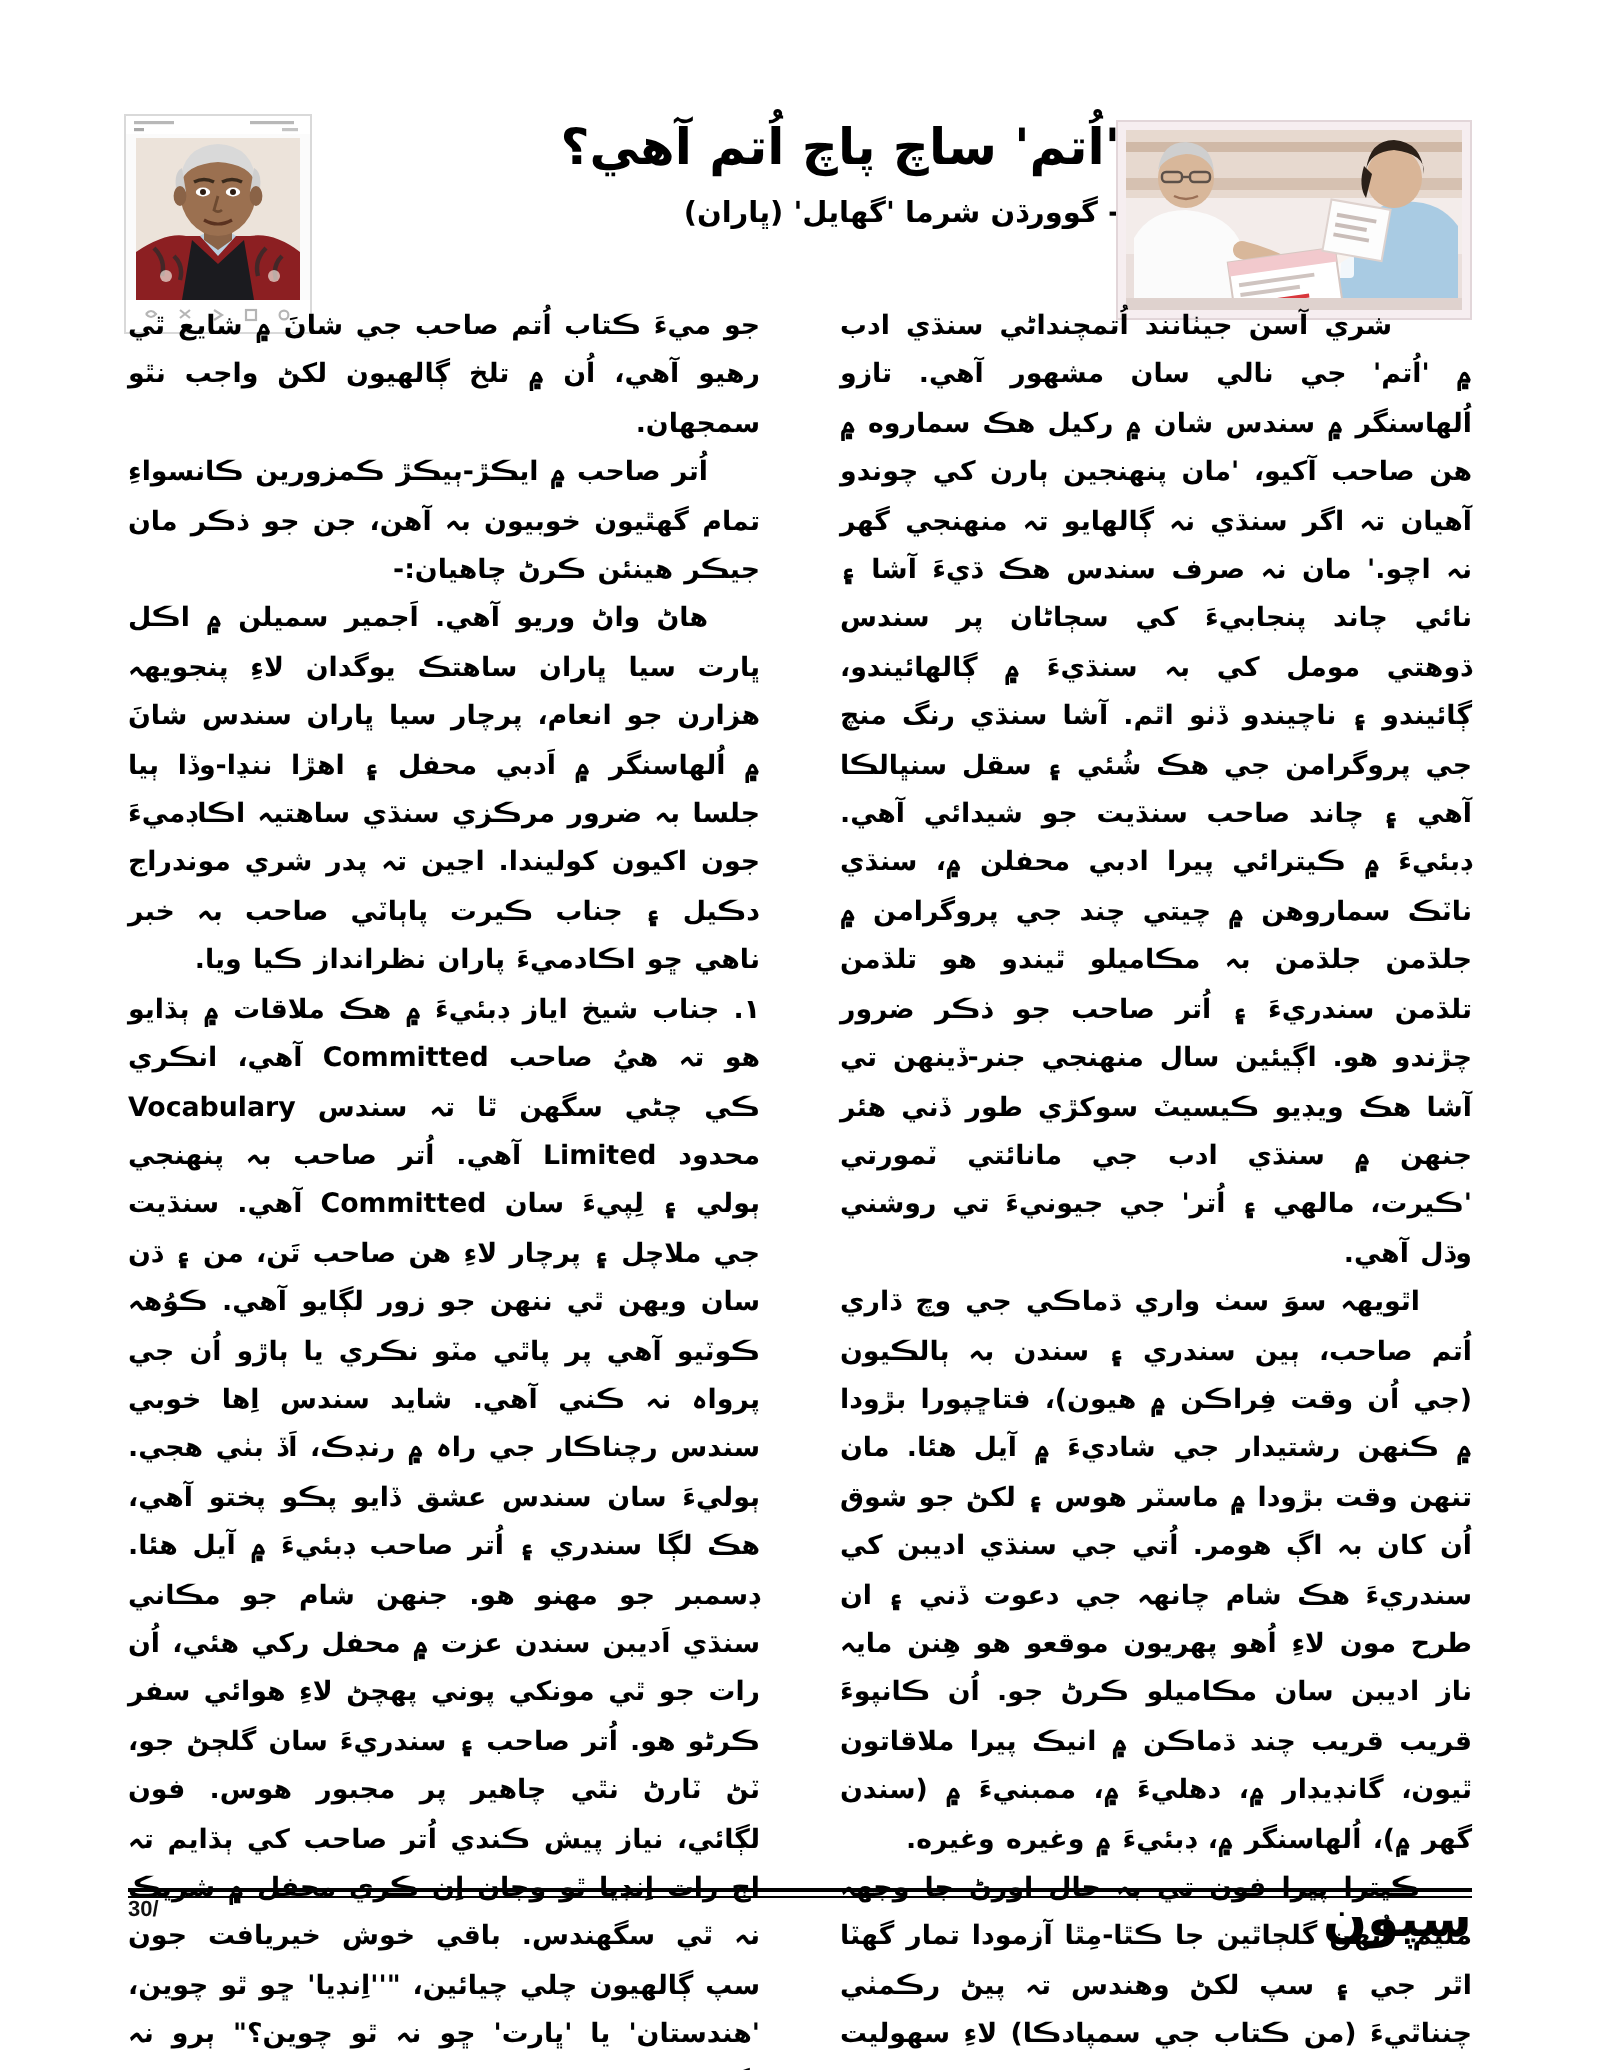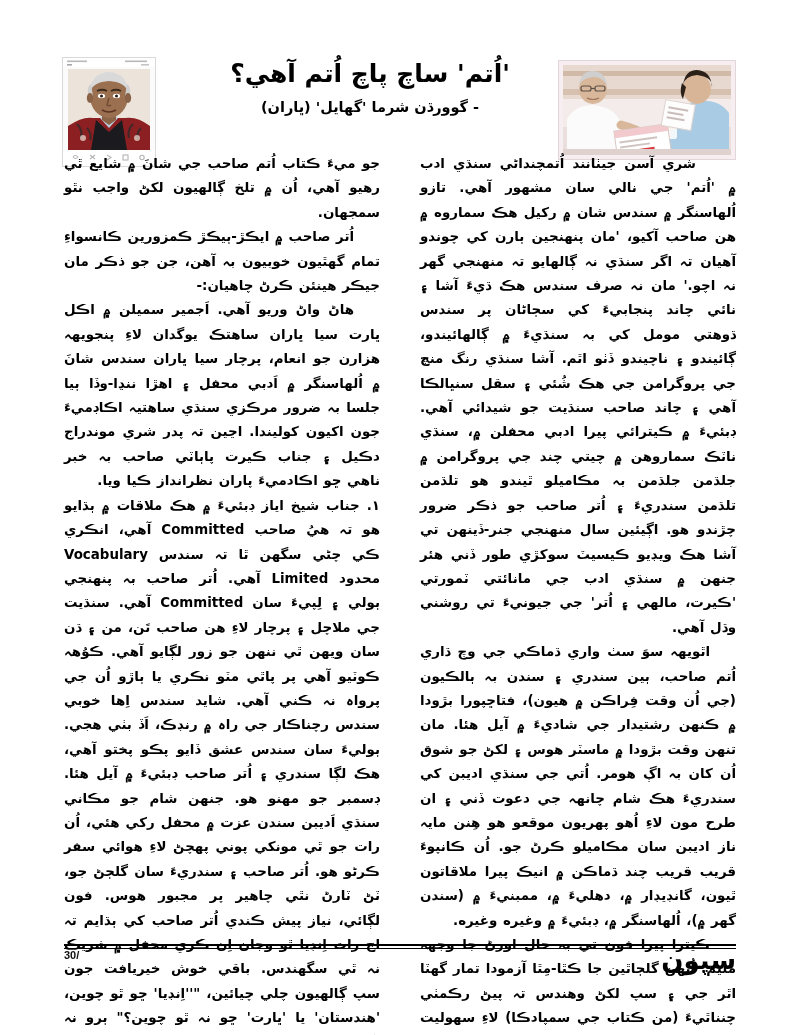--- a/index.html
+++ b/index.html
@@ -53,21 +53,21 @@
     position: absolute;
     inset: 4px;
     overflow: hidden;
   }
 
   .title-block {
     position: absolute;
     left: 180px;
     top: 58px;
     width: 380px;
-    text-align: center;
+    text-align: right;
     direction: rtl;
   }
   .art-title {
     font-family: "DejaVu Sans", sans-serif;
     font-size: 25px;
     font-weight: 700;
     line-height: 1.25;
     letter-spacing: 0px;
     white-space: nowrap;
   }

